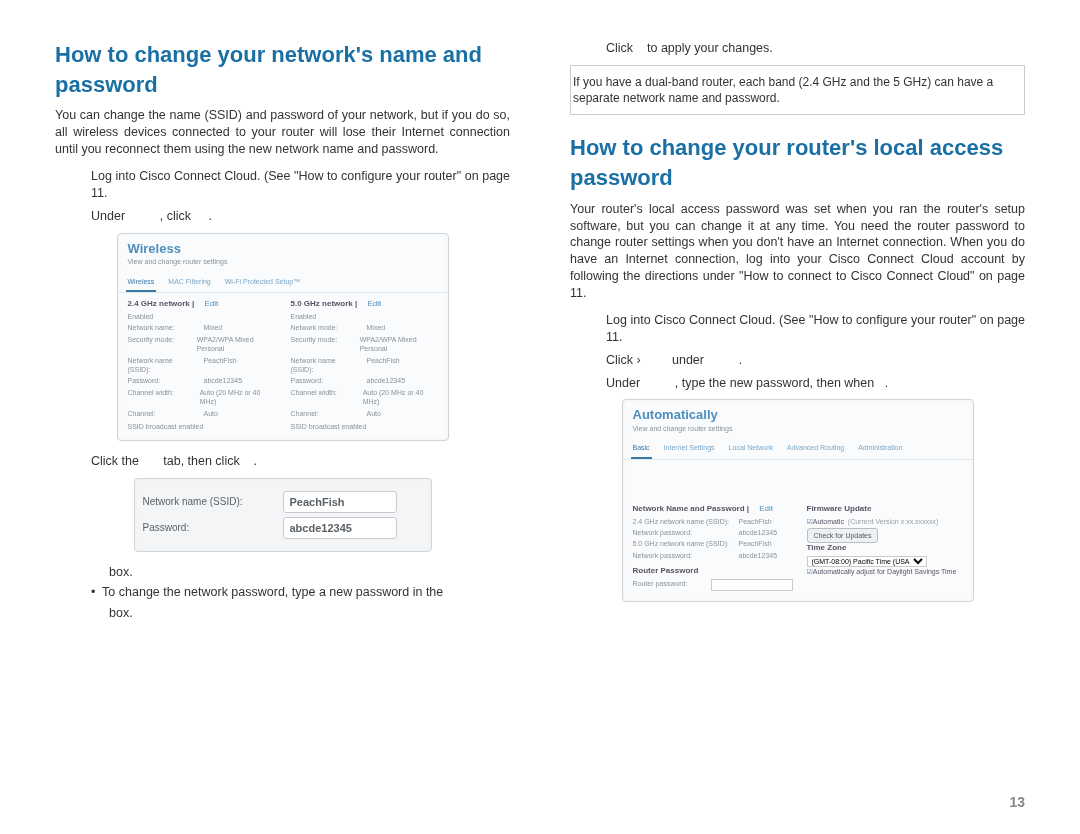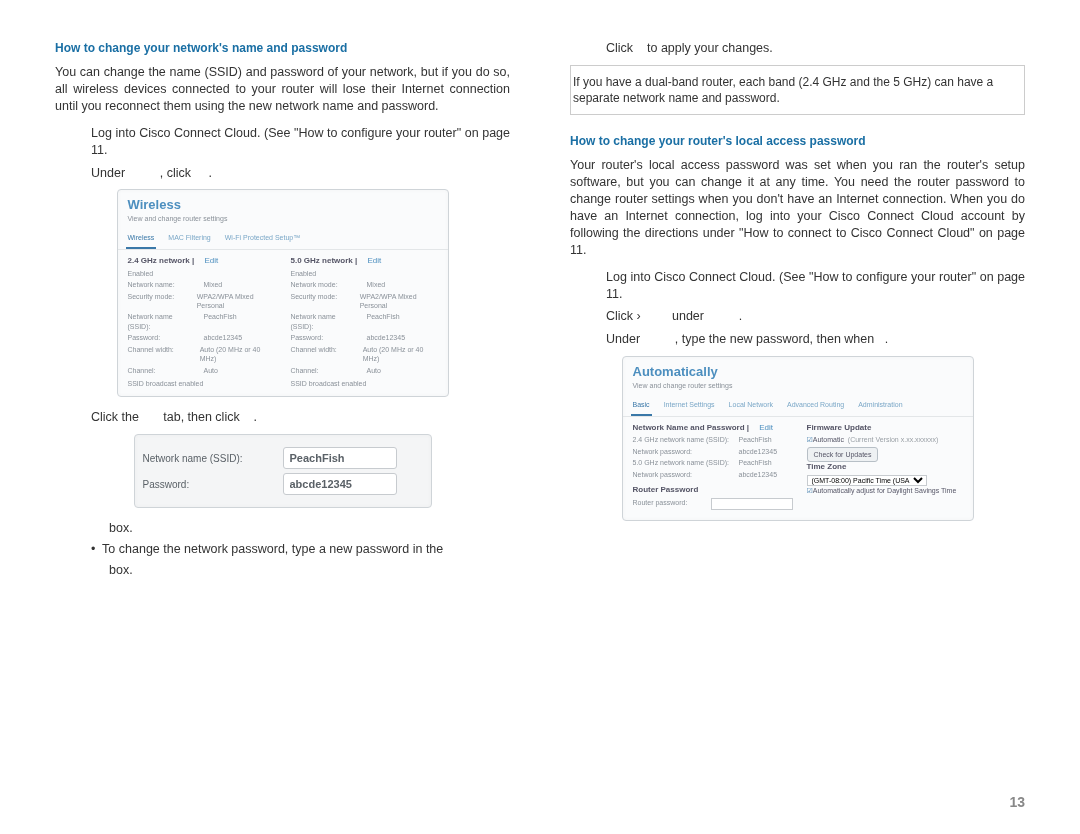--- a/index.html
+++ b/index.html
@@ -23,21 +23,21 @@
   .cols {
     display: flex;
     gap: 60px;
   }
   .col {
     flex: 1;
     min-width: 0;
   }
   h2 {
     color: #1a6fa4;
-    font-size: 12px;
+    font-size: 22px;
     font-weight: 700;
     margin: 0 0 8px 0;
   }
   p {
     margin: 0 0 10px 0;
     text-align: justify;
   }
   .steps p {
     margin: 0 0 6px 0;
   }
@@ -184,21 +184,21 @@
   .shot-conn .tabs span.active {
     color: #3a78a8;
     border-bottom-color: #3a78a8;
   }
   .shot-conn .body {
     display: flex;
     gap: 14px;
     padding: 6px 10px 8px 10px;
   }
   .shot-conn .leftc, .shot-conn .rightc { flex: 1; }
-  .shot-conn .sec-head { font-weight: 700; margin-bottom: 2px; font-size: 8px; }
+  .shot-conn .sec-head { font-weight: 700; margin-bottom: 2px; font-size: 8px; margin-top: 38px; }
   .shot-conn .sec-head .editlink { color:#4d8fbf; font-weight:400; margin-left:8px;}
   .shot-conn .btn {
     display: inline-block;
     border: 1px solid #b7bfc6;
     background: #eef1f3;
     border-radius: 3px;
     padding: 2px 6px;
     font-size: 7px;
     margin-top: 2px;
   }

